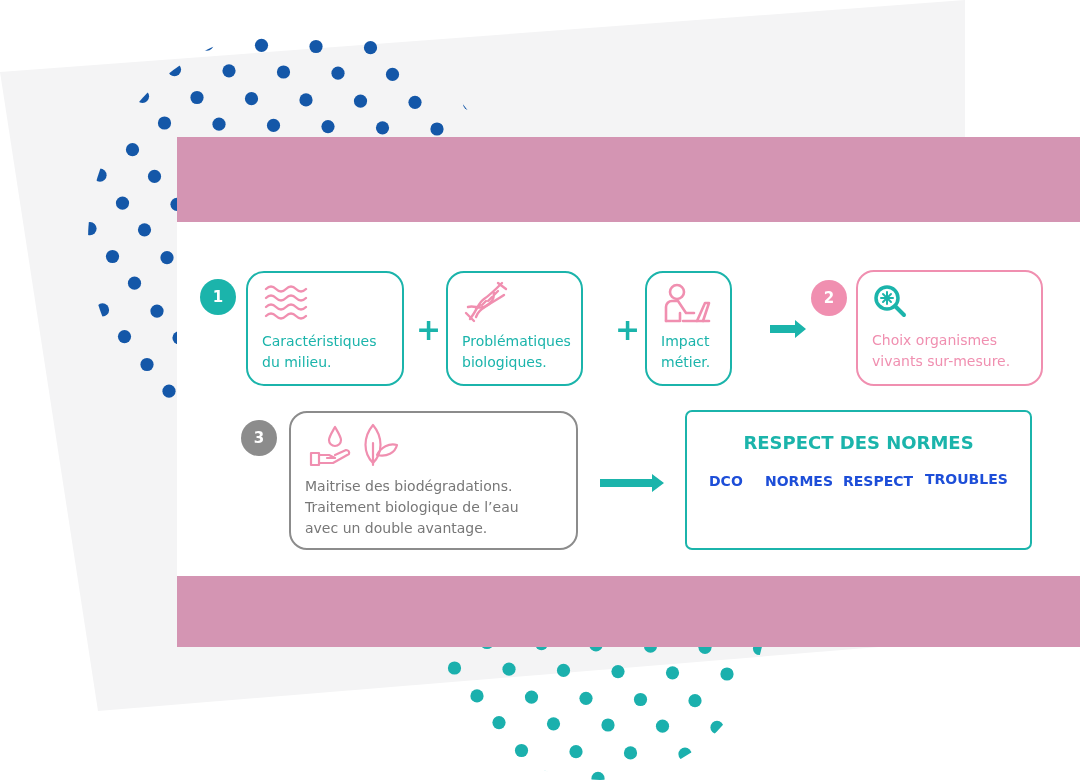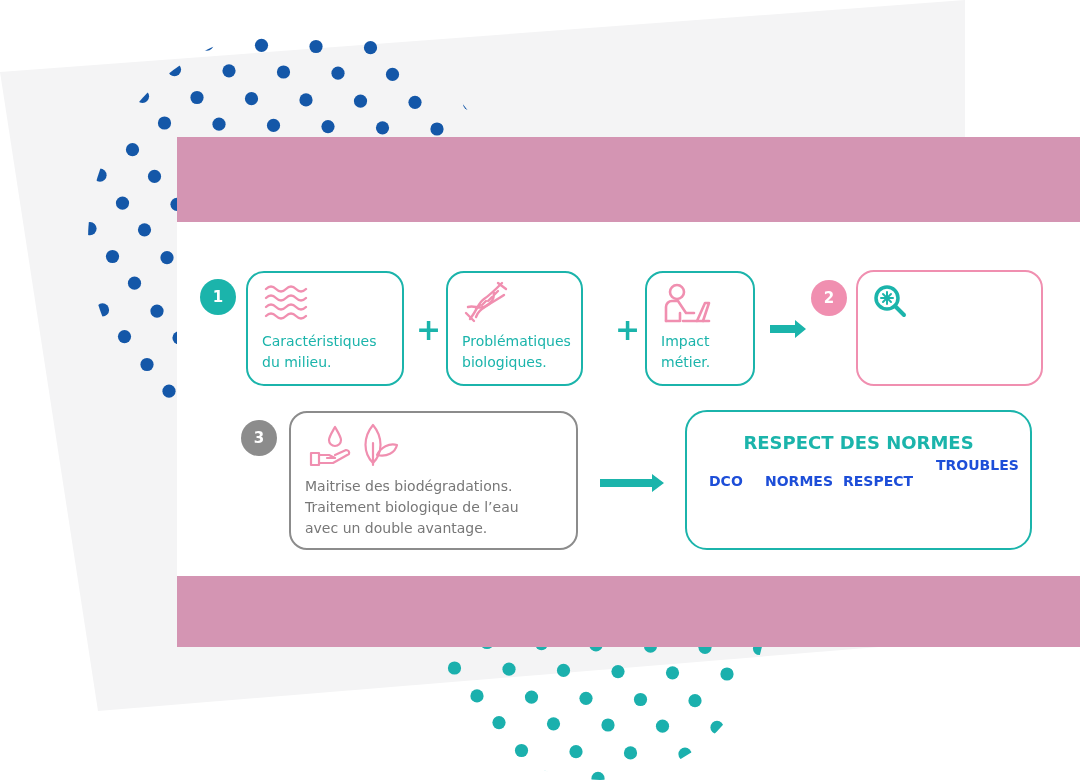--- a/index.html
+++ b/index.html
@@ -396,21 +396,21 @@
         <line x1="34" y1="4" x2="42" y2="10"></line>
         <line x1="2" y1="34" x2="10" y2="42"></line>
       </g>
     </svg>
     <div class="label" style="top:58px;">Problématiques
 biologiques.</div>
   </div>
 
   <div class="plus" style="left:438px;top:178px;">+</div>
 
-  <div class="box" style="left:468px;top:134px;width:110px;height:115px;">
+  <div class="box" style="left:468px;top:134px;width:87px;height:115px;">
     <svg class="icon" style="left:16px;top:10px;" width="50" height="42" viewBox="0 0 50 42">
       <g fill="none" stroke="#f08fb0" stroke-width="2.6" stroke-linejoin="round" stroke-linecap="round">
         <circle cx="14" cy="9" r="7"></circle>
         <path d="M3 38 V24 a6 6 0 0 1 6 -6 h6 l8 12 h8"></path>
         <path d="M3 38 h14 V30"></path>
         <path d="M20 38 h26"></path>
         <path d="M34 38 L42 20 h4 L40 38"></path>
       </g>
     </svg>
     <div class="label" style="top:58px;">Impact
@@ -427,20 +427,22 @@
     <svg class="icon" style="left:14px;top:12px;" width="38" height="34" viewBox="0 0 38 34">
       <circle cx="15" cy="14" r="11" fill="none" stroke="#1bb4ab" stroke-width="3.5"></circle>
       <g stroke="#1bb4ab" stroke-width="2" stroke-linecap="round">
         <line x1="15" y1="8" x2="15" y2="20"></line>
         <line x1="9" y1="14" x2="21" y2="14"></line>
         <line x1="11" y1="10" x2="19" y2="18"></line>
         <line x1="19" y1="10" x2="11" y2="18"></line>
       </g>
       <line x1="23" y1="22" x2="32" y2="31" stroke="#1bb4ab" stroke-width="4" stroke-linecap="round"></line>
     </svg>
+    <div class="label" style="top:58px;color:#f08fb0;">Choix organismes
+vivants sur-mesure.</div>
   </div>
 
   <div class="badge" style="left:64px;top:283px;background:#8c8c8c;">3</div>
 
   <div class="box" style="left:112px;top:274px;width:289px;height:139px;border-color:#8c8c8c;">
     <svg class="icon" style="left:18px;top:10px;" width="44" height="44" viewBox="0 0 44 44">
       <g fill="none" stroke="#f08fb0" stroke-width="2.2" stroke-linejoin="round" stroke-linecap="round">
         <path d="M26 4 C22 11 20 14 20 17 a6 6 0 0 0 12 0 C32 14 30 11 26 4 Z"></path>
         <path d="M2 30 h8 v12 h-8 Z"></path>
         <path d="M10 32 h10 l6 3 h-8"></path>
@@ -456,20 +458,20 @@
     </svg>
     <div class="label" style="top:63px;color:#777777;">Maitrise des biodégradations.
 Traitement biologique de l’eau
 avec un double avantage.</div>
   </div>
 
   <svg class="arrow" style="left:423px;top:337px;" width="64" height="18" viewBox="0 0 64 18">
     <polygon points="0,5 52,5 52,0 64,9 52,18 52,13 0,13" fill="#1bb4ab"></polygon>
   </svg>
 
-  <div class="box" style="left:508px;top:273px;width:347px;height:140px;border-width:2.5px;border-radius:22px;">
+  <div class="box" style="left:508px;top:273px;width:347px;height:140px;border-width:2.5px;border-radius:7px;">
     <div class="norms-title" style="top:20px;">RESPECT DES NORMES</div>
     <div class="norm-item" style="left:22px;top:61px;">DCO</div>
     <div class="norm-item" style="left:78px;top:61px;">NORMES</div>
     <div class="norm-item" style="left:156px;top:61px;">RESPECT</div>
-    <div class="norm-item" style="left:238px;top:45px;margin-left:11px;">TROUBLES</div>
+    <div class="norm-item" style="left:238px;top:59px;">TROUBLES</div>
   </div>
 </div>
 
 </body></html>

